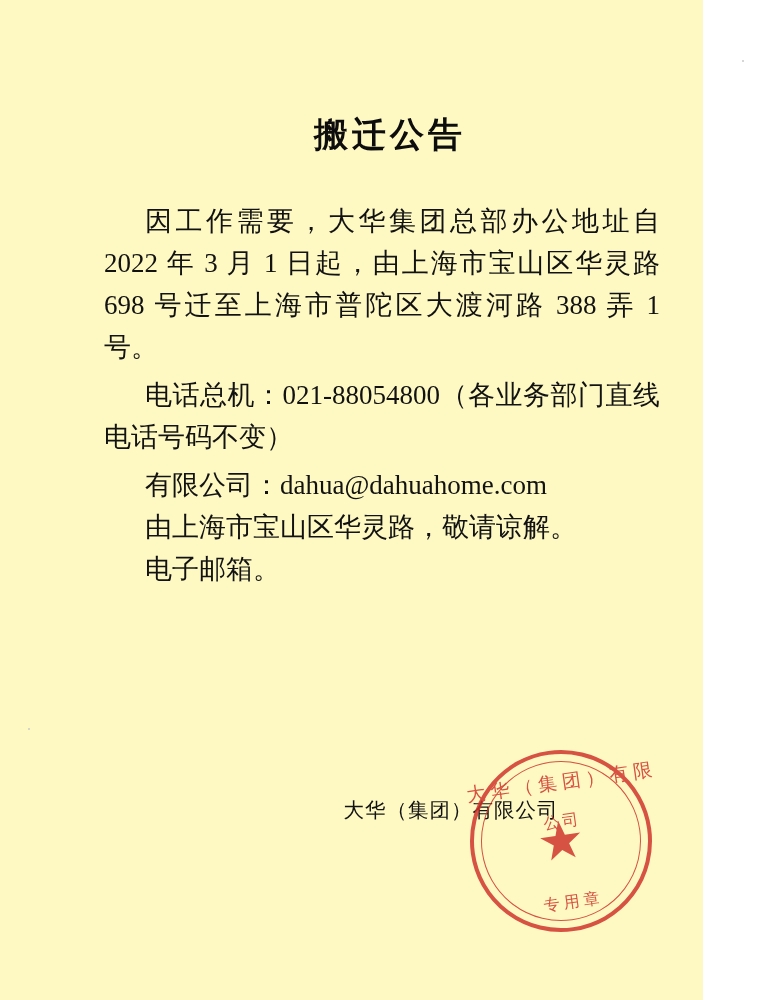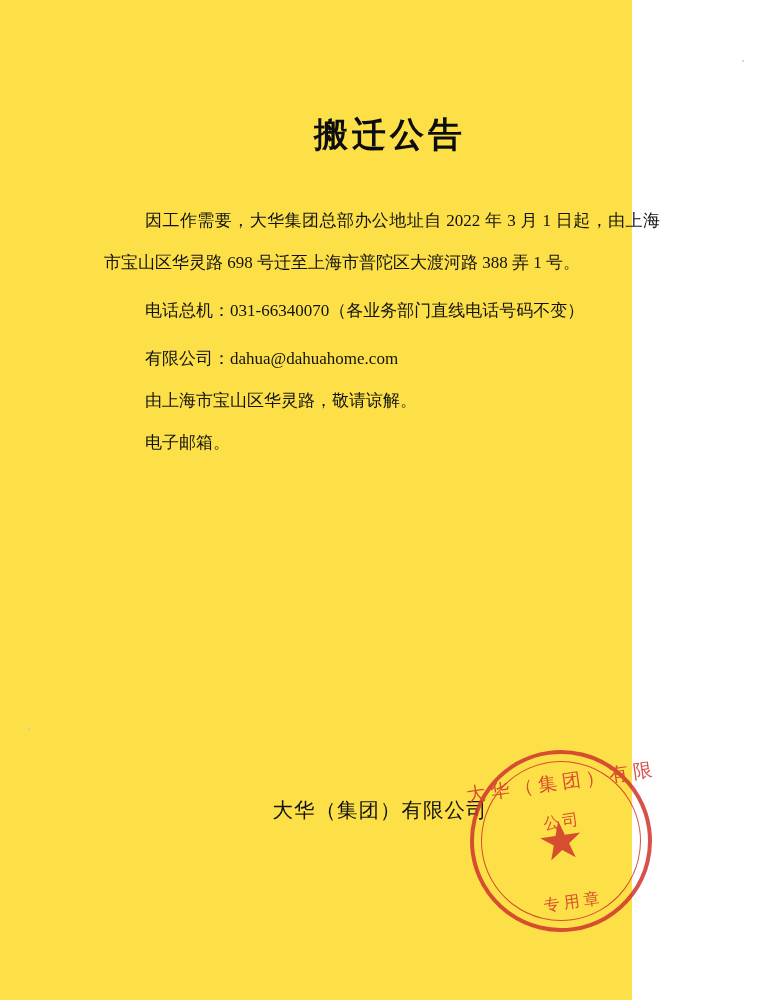--- a/index.html
+++ b/index.html
@@ -13,23 +13,23 @@
     font-family: "Liberation Serif", "DejaVu Serif", serif;
     color: #111111;
     position: relative;
     overflow: hidden;
   }
 
   .page {
     position: absolute;
     left: 0;
     top: 0;
-    width: 632px;
+    width: 703px;
     height: 1000px;
-    background: #fde047;
+    background: #fef9c3;
   }
 
   .doc-title {
     position: absolute;
     left: 0;
     top: 112px;
     width: 780px;
     text-align: center;
     font-size: 34px;
     font-weight: bold;
@@ -39,21 +39,21 @@
   }
 
   .body-block {
     position: absolute;
     left: 104px;
     top: 200px;
     width: 574px;
   }
 
   .para {
-    font-size: 17px;
+    font-size: 27px;
     line-height: 42px;
     color: #121212;
     margin: 0 18px 0 0;
     text-align: justify;
     text-justify: inter-ideograph;
   }
 
   .para.indent {
     text-indent: 41px;
   }
@@ -162,21 +162,21 @@
 <div class="page">
 
   <div class="doc-title">搬迁公告</div>
 
   <div class="body-block">
 
     <p class="para indent">因工作需要，大华集团总部办公地址自 2022 年 3 月 1 日起，由上海市宝山区华灵路 698 号迁至上海市普陀区大渡河路 388 弄 1 号。</p>
 
     <div class="gap-sm"></div>
 
-    <p class="para indent">电话总机：031-66340070（各业务部门直线电话号码不变）</p>
+    <p class="para indent">电话总机：021-88054800（各业务部门直线电话号码不变）</p>
 
     <div class="gap-sm"></div>
 
     <p class="para indent">有限公司：dahua@dahuahome.com</p>
 
 
     <p class="para indent">由上海市宝山区华灵路，敬请谅解。</p>
 
     <p class="para indent">电子邮箱。</p>
   </div>

